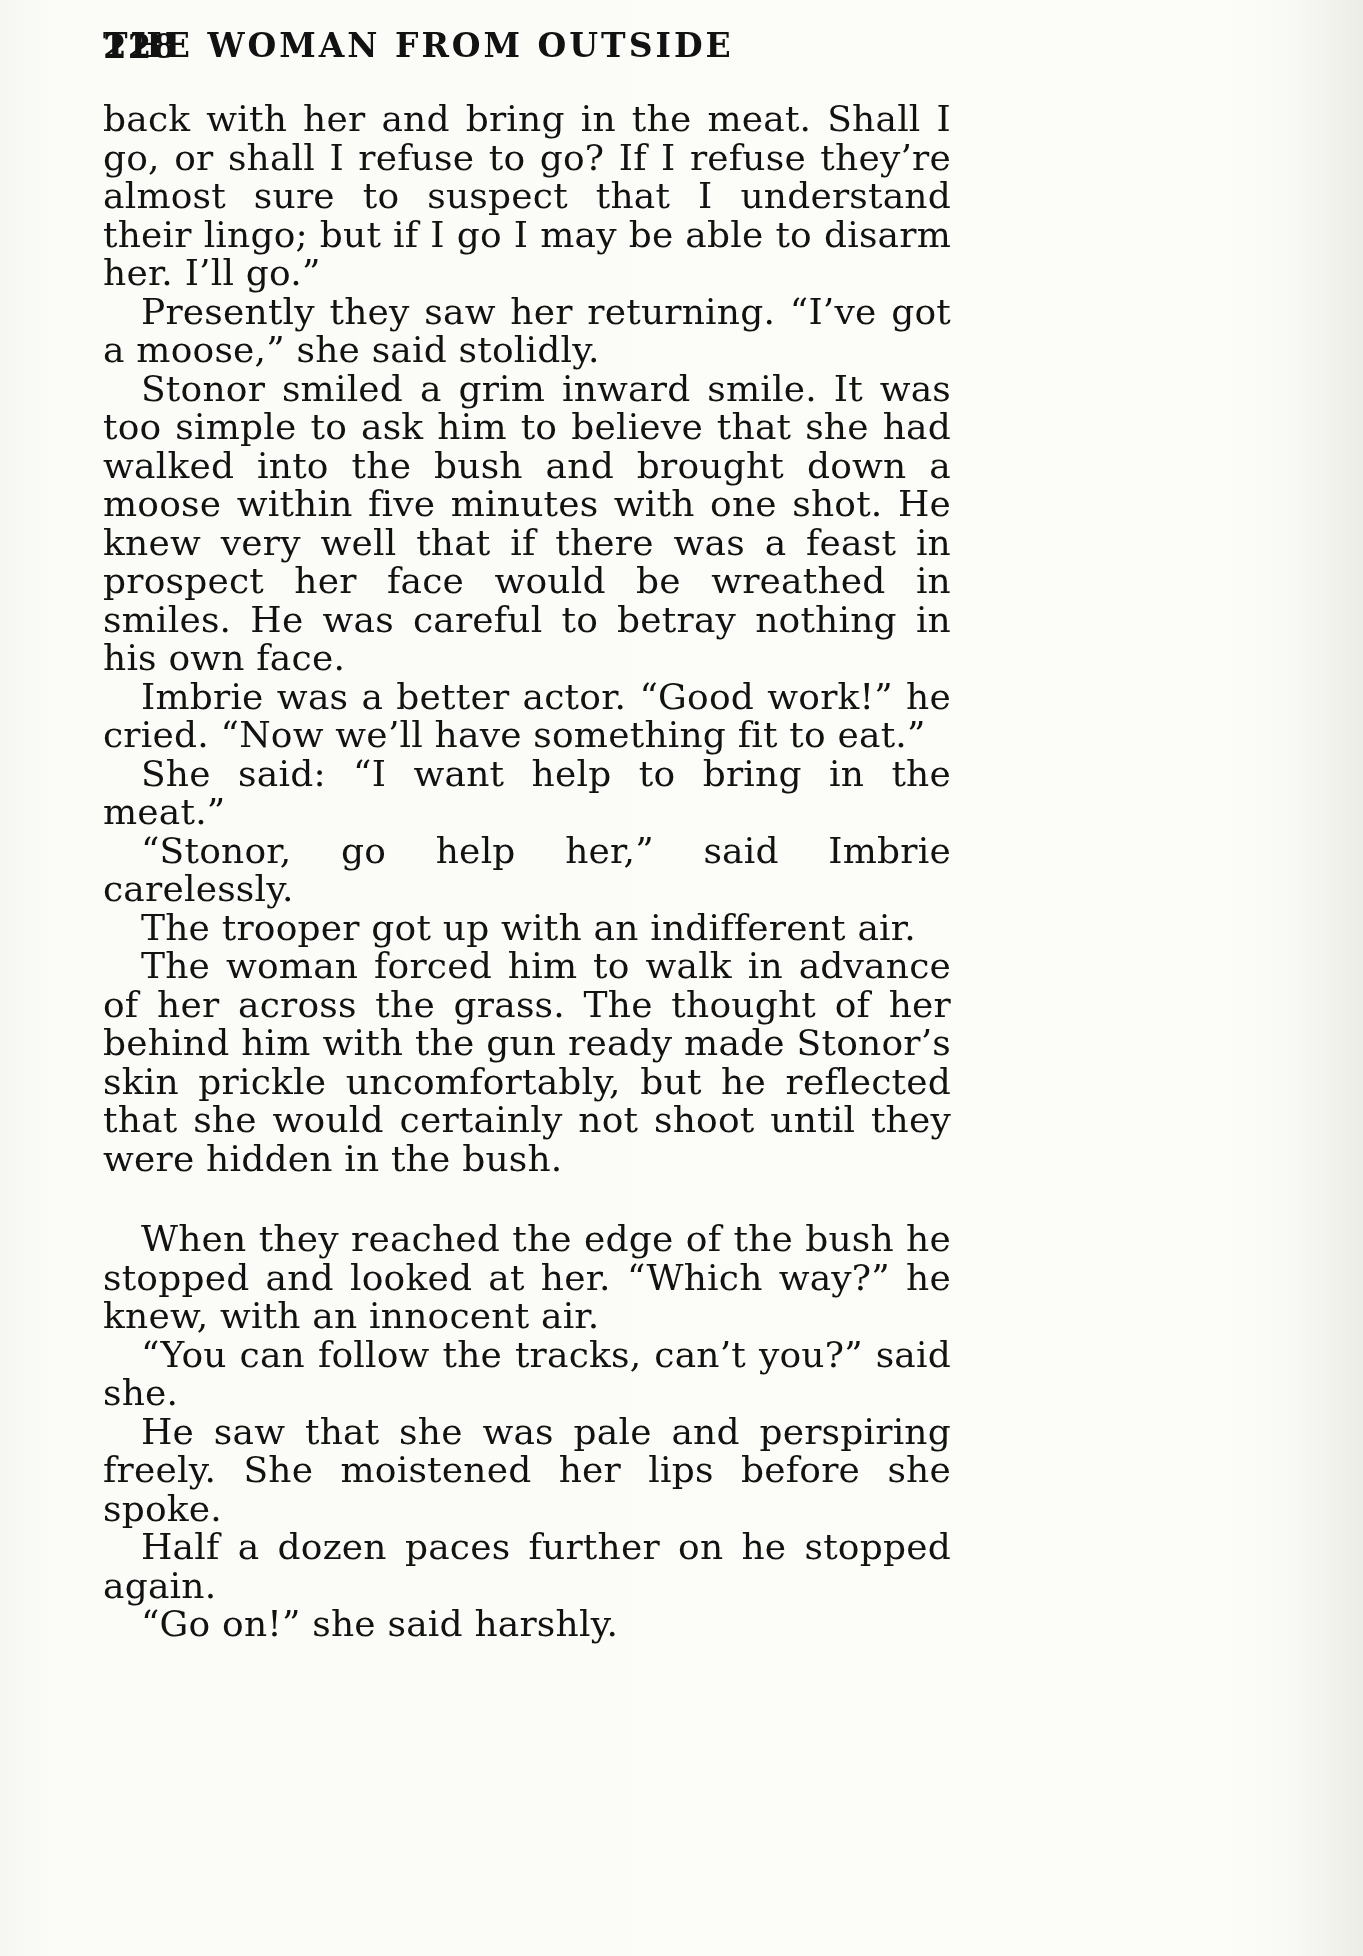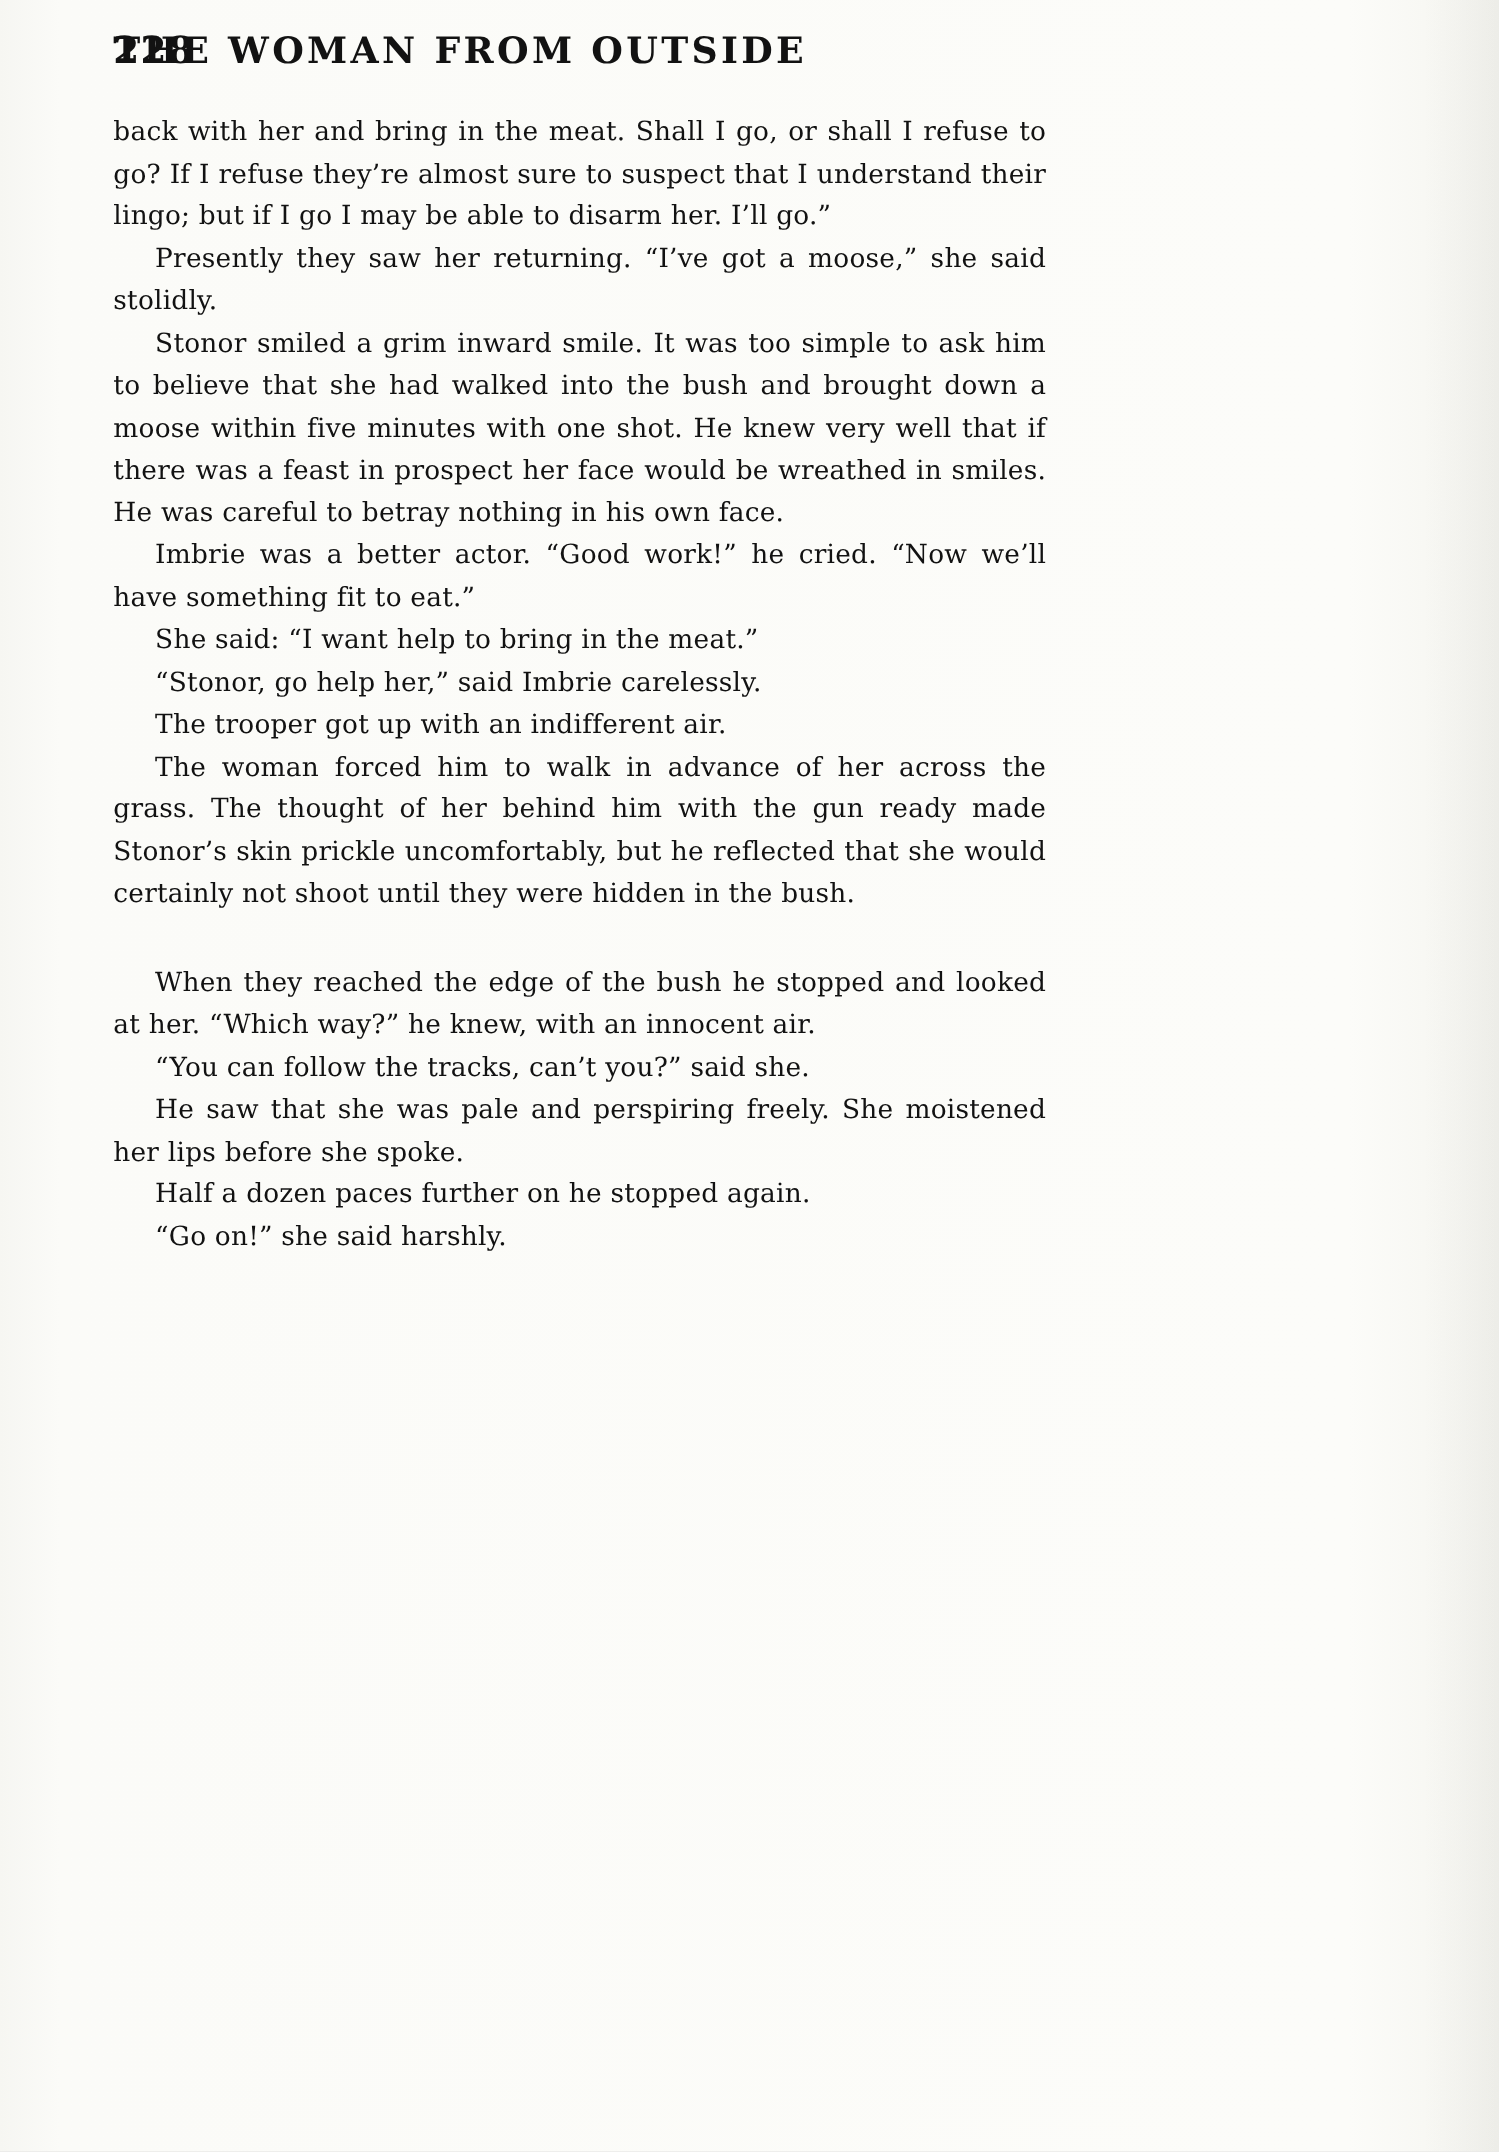--- a/index.html
+++ b/index.html
@@ -46,21 +46,21 @@
     letter-spacing: 1px;
   }
   .running-title {
     margin: 0;
     font-size: 33px;
     font-weight: 700;
     letter-spacing: 3px;
     white-space: nowrap;
   }
   .text-block {
-    font-size: 24px;
+    font-size: 36px;
     line-height: 38.5px;
     text-align: justify;
     letter-spacing: 0.2px;
   }
   .text-block p {
     margin: 0;
     text-indent: 38px;
   }
   .text-block p.no-indent {
     text-indent: 0;

